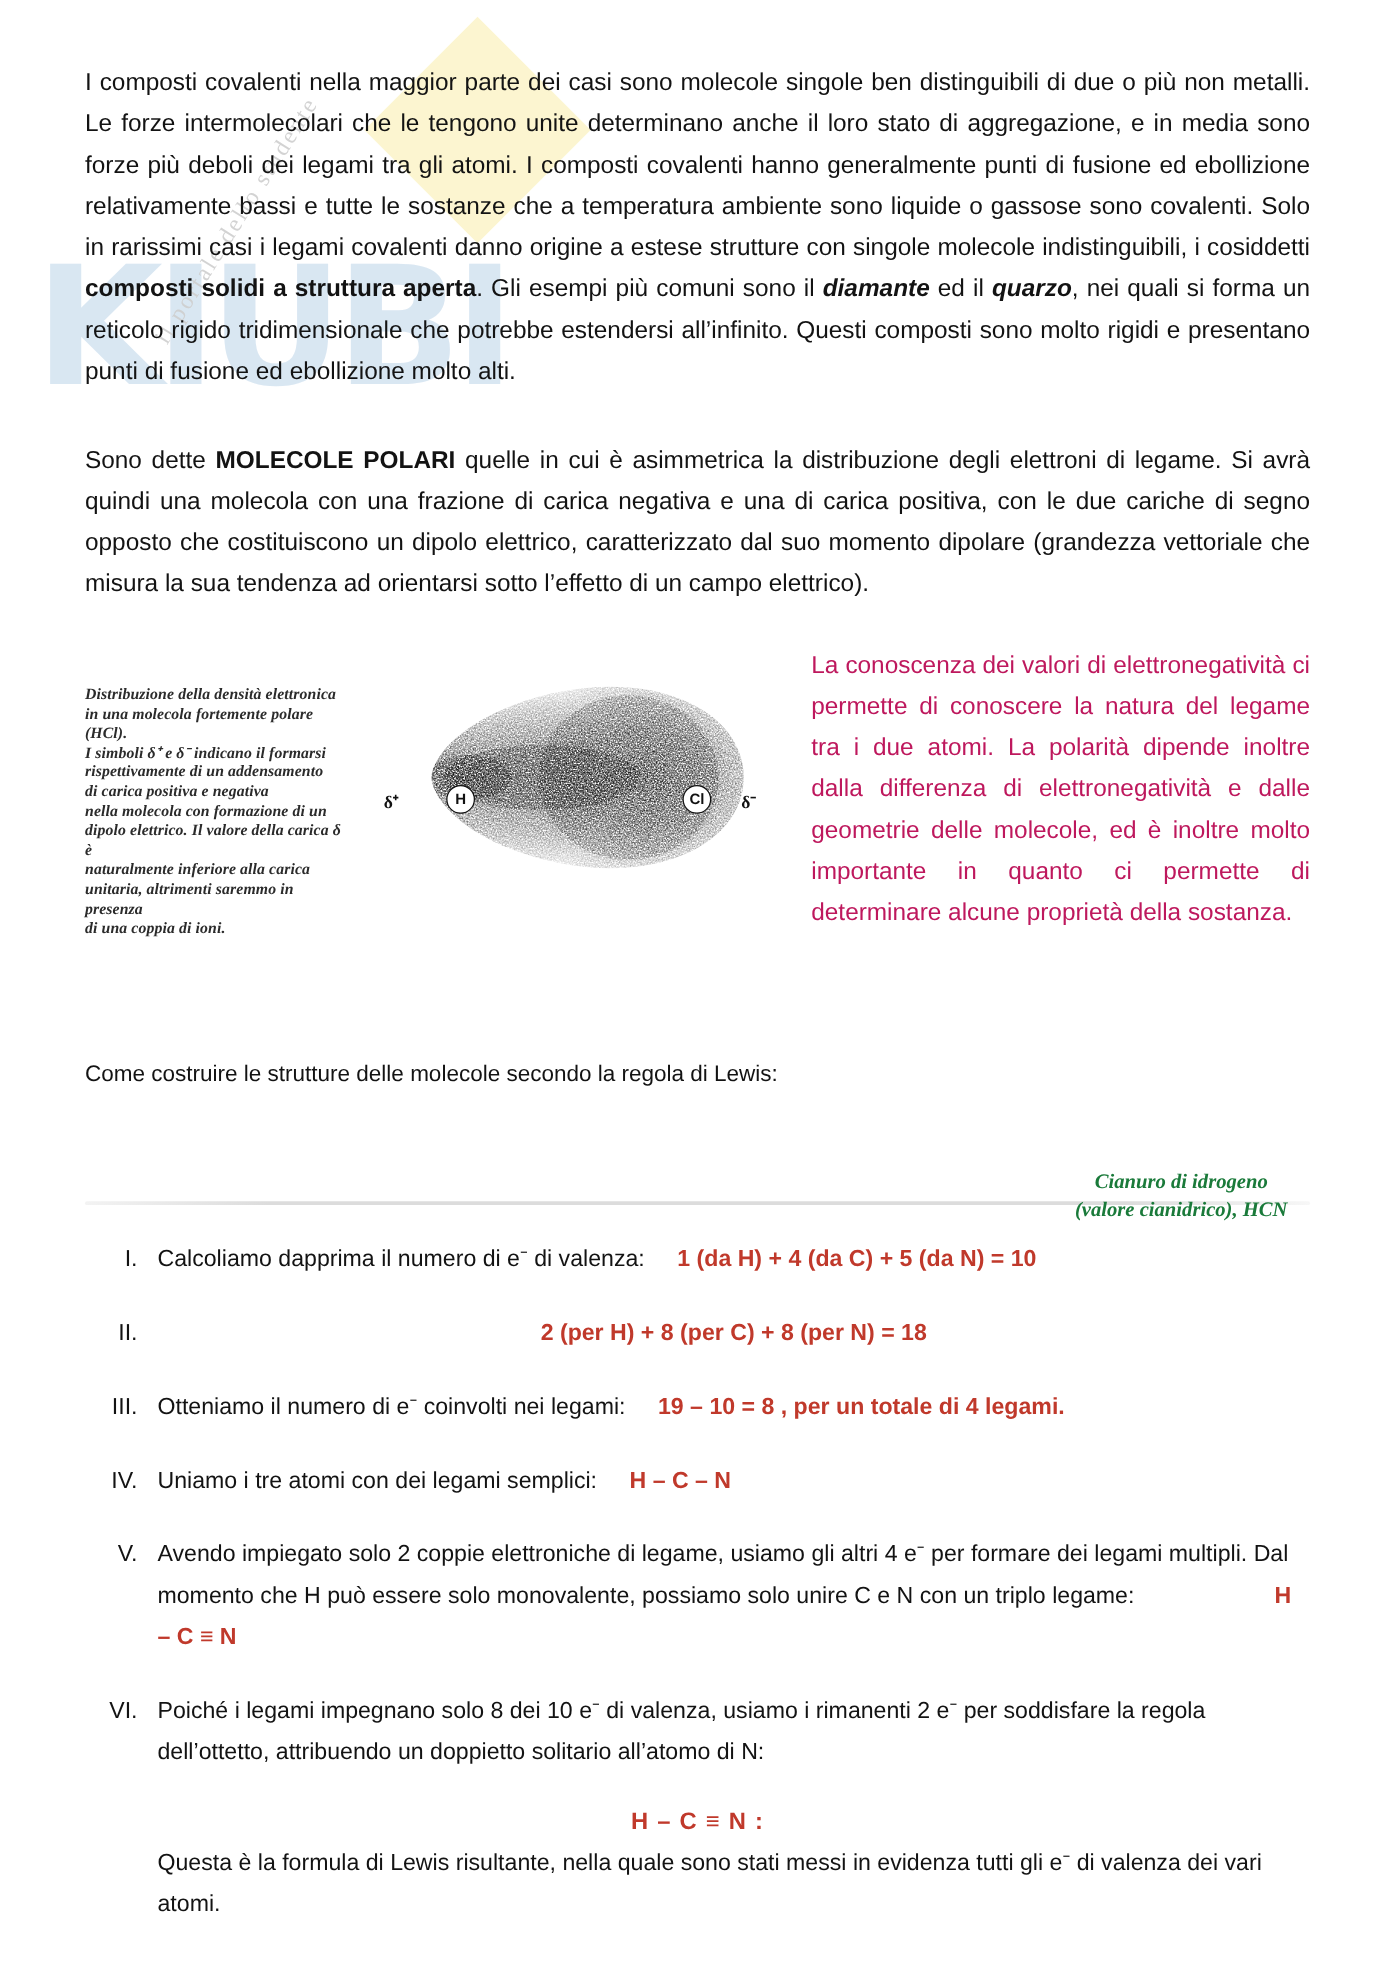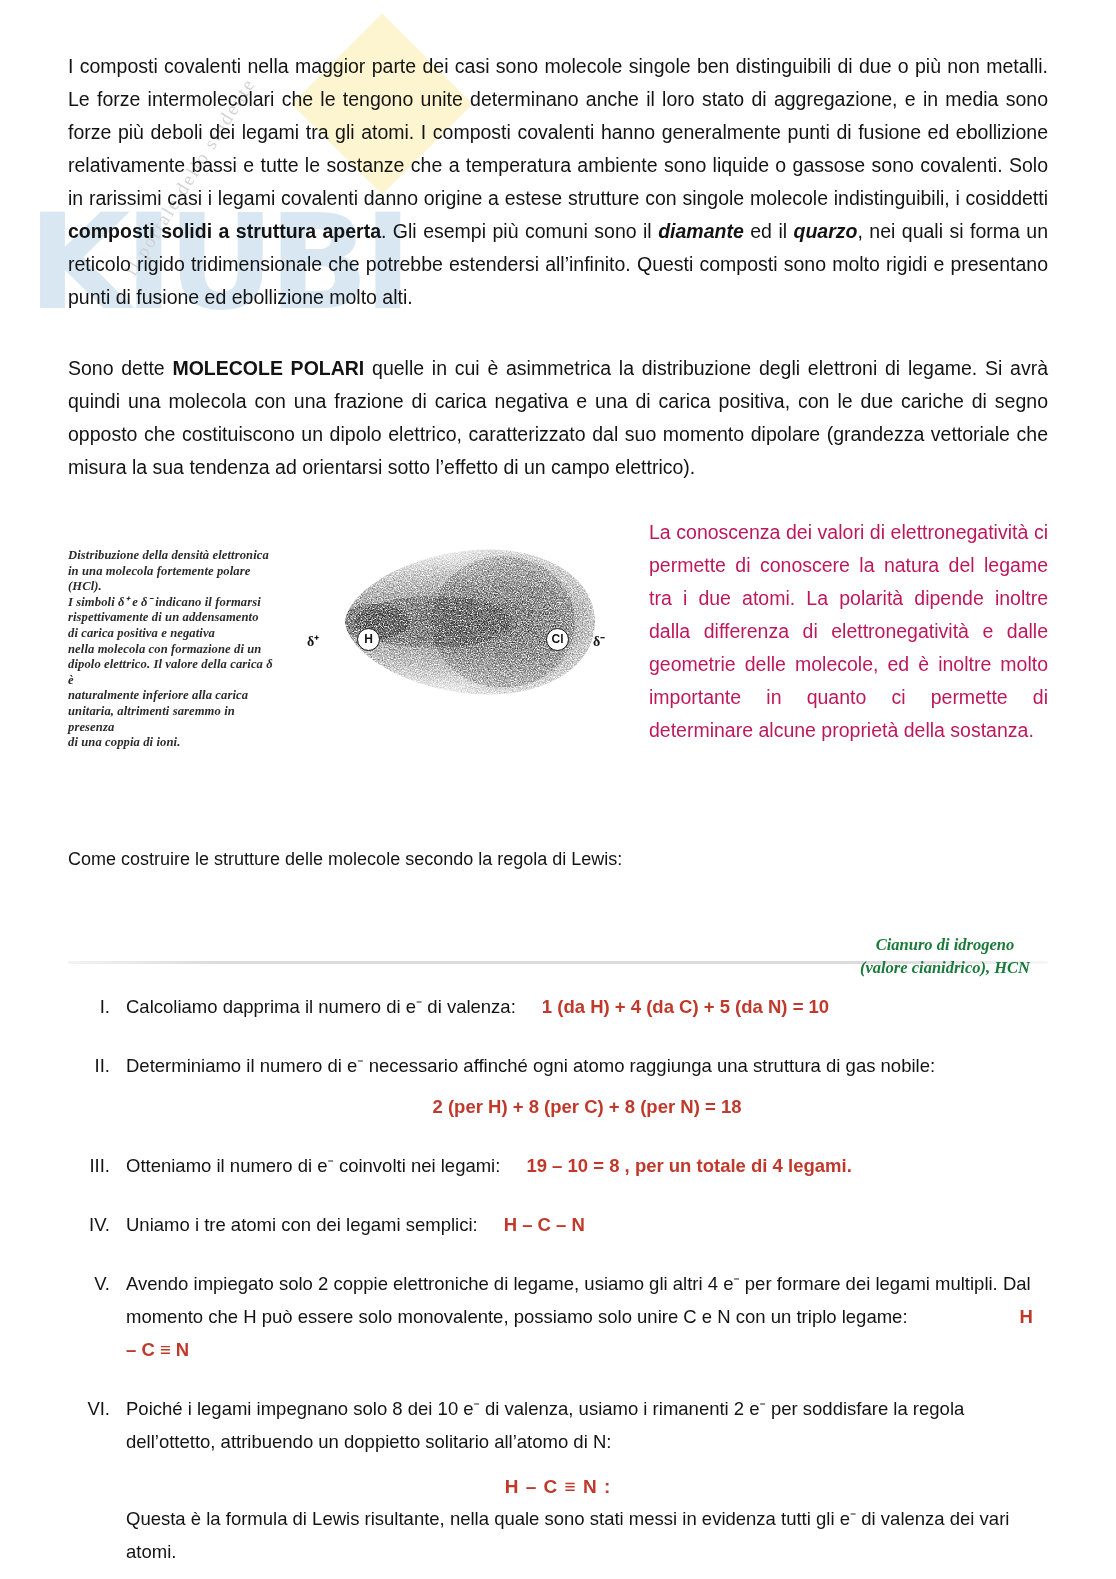--- a/index.html
+++ b/index.html
@@ -236,21 +236,21 @@
   .formula-indent { display: inline-block; width: 112px; }
   .closing-note {
     margin-top: 4px;
     padding-left: 58px;
     font-size: 18.5px;
     line-height: 33px;
     color: #131313;
   }
   .final-formula {
     text-align: center;
-    margin-top: 18px;
+    margin-top: 30px;
     font-size: 19px;
     color: #c0392b;
     font-weight: 700;
     letter-spacing: 1px;
   }
 
   .page-number {
     position: absolute;
     left: 0;
     right: 0;
@@ -349,21 +349,21 @@
     </div>
     <div class="lewis-rule"></div>
 
     <ol class="steps">
 
       <li>
         <span class="roman">I.</span><span>Calcoliamo dapprima il numero di e⁻ di valenza:</span><span class="red red-inline">1 (da H) + 4 (da C) + 5 (da N) = 10</span>
       </li>
 
       <li>
-        <span class="roman">II.</span><span>Determiniamo il numero di e⁻ necessario affinché ogni atomo raggiunga una struttura di gas nobile:</span><span class="red red-center">2 (per H) + 8 (per C) + 8 (per N) = 18</span>
+        <span class="roman">II.</span><span class="red red-center">2 (per H) + 8 (per C) + 8 (per N) = 18</span>
       </li>
 
       <li>
         <span class="roman">III.</span><span>Otteniamo il numero di e⁻ coinvolti nei legami:</span><span class="red red-inline">19 – 10 = 8 , per un totale di 4 legami.</span>
       </li>
 
       <li>
         <span class="roman">IV.</span><span>Uniamo i tre atomi con dei legami semplici:</span><span class="red red-inline">H – C – N</span>
       </li>
 

